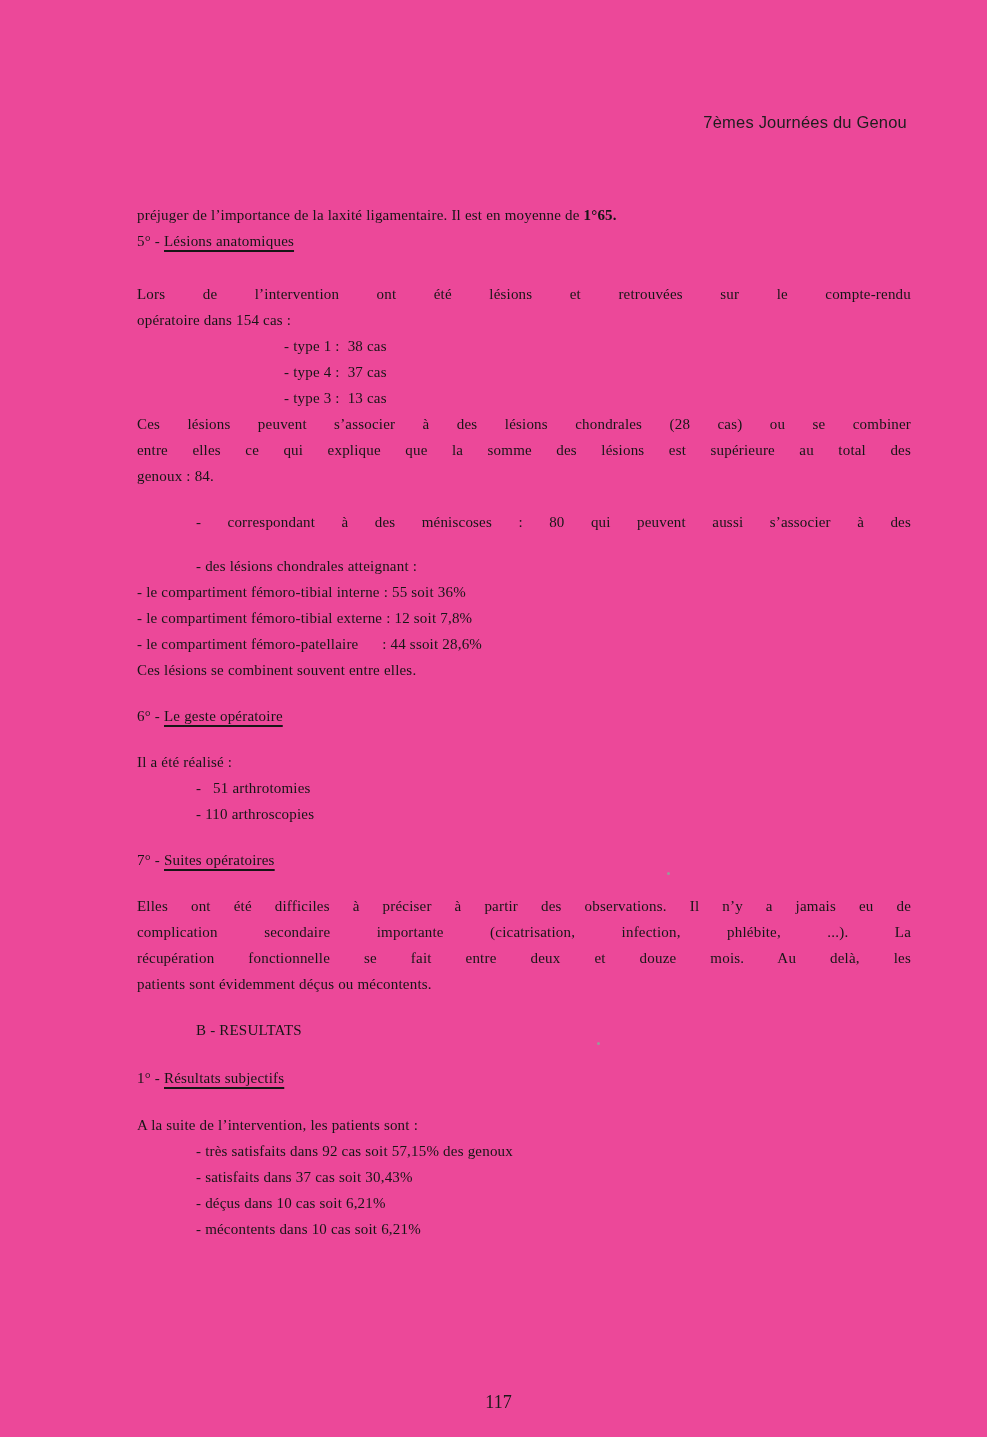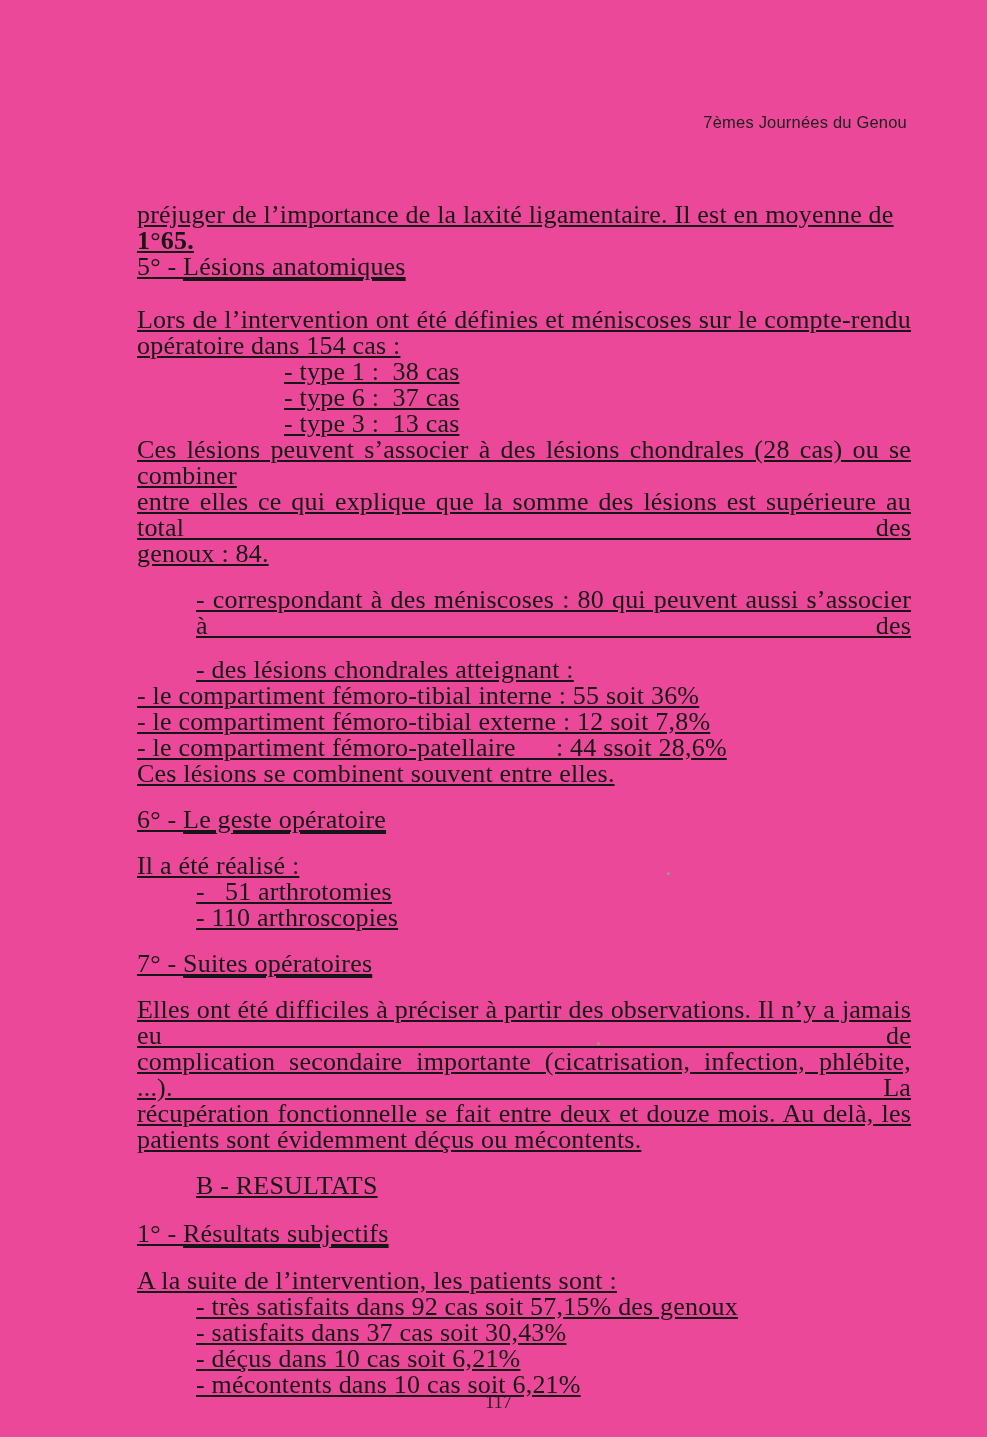--- a/index.html
+++ b/index.html
@@ -13,21 +13,21 @@
     color:#161616;
     overflow:hidden;
   }
   .running-header {
     position:absolute; top:113px; right:80px;
     font-family:"Liberation Sans", sans-serif;
     font-size:16.5px; color:#1e1e1e; letter-spacing:0.2px;
   }
   .body-block {
     position:absolute; top:202px; left:137px; width:774px;
-    font-size:26px; line-height:26px; letter-spacing:0.2px;text-decoration:underline;
+    font-size:15px; line-height:26px; letter-spacing:0.2px;
   }
   .line { min-height:26px; }
   .just { text-align:justify; text-align-last:justify; }
   .pre  { white-space:pre; }
   .u {
     text-decoration:underline;
     text-underline-offset:4px;
     text-decoration-thickness:1.5px;
   }
   .b { font-weight:bold; }
@@ -56,25 +56,25 @@
   <div class="running-header">
     <span>7èmes Journées du Genou</span>
   </div>
 
   <div class="body-block">
 
     <div class="line"><span>préjuger de l’importance de la laxité ligamentaire. Il est en moyenne de </span><span class="b">1°65.</span></div>
 
     <div class="line"><span>5° - </span><span class="u">Lésions anatomiques</span></div>
 
-    <div class="line just mt27">Lors de l’intervention ont été définies et méniscoses sur le compte-rendu</div>
+    <div class="line just mt27">Lors de l’intervention ont été lésions et retrouvées sur le compte-rendu</div>
     <div class="line">opératoire dans 154 cas :</div>
 
     <div class="line ind2 pre">- type 1 :  38 cas</div>
-    <div class="line ind2 pre">- type 6 :  37 cas</div>
+    <div class="line ind2 pre">- type 4 :  37 cas</div>
     <div class="line ind2 pre">- type 3 :  13 cas</div>
 
     <div class="line just">Ces lésions peuvent s’associer à des lésions chondrales (28 cas) ou se combiner</div>
     <div class="line just">entre elles ce qui explique que la somme des lésions est supérieure au total des</div>
     <div class="line">genoux : 84.</div>
 
     <div class="line ind1 just mt20">- correspondant à des méniscoses : 80 qui peuvent aussi s’associer à des</div>
 
     <div class="line ind1 mt18">- des lésions chondrales atteignant :</div>
     <div class="line ind3">- le compartiment fémoro-tibial interne : 55 soit 36%</div>

